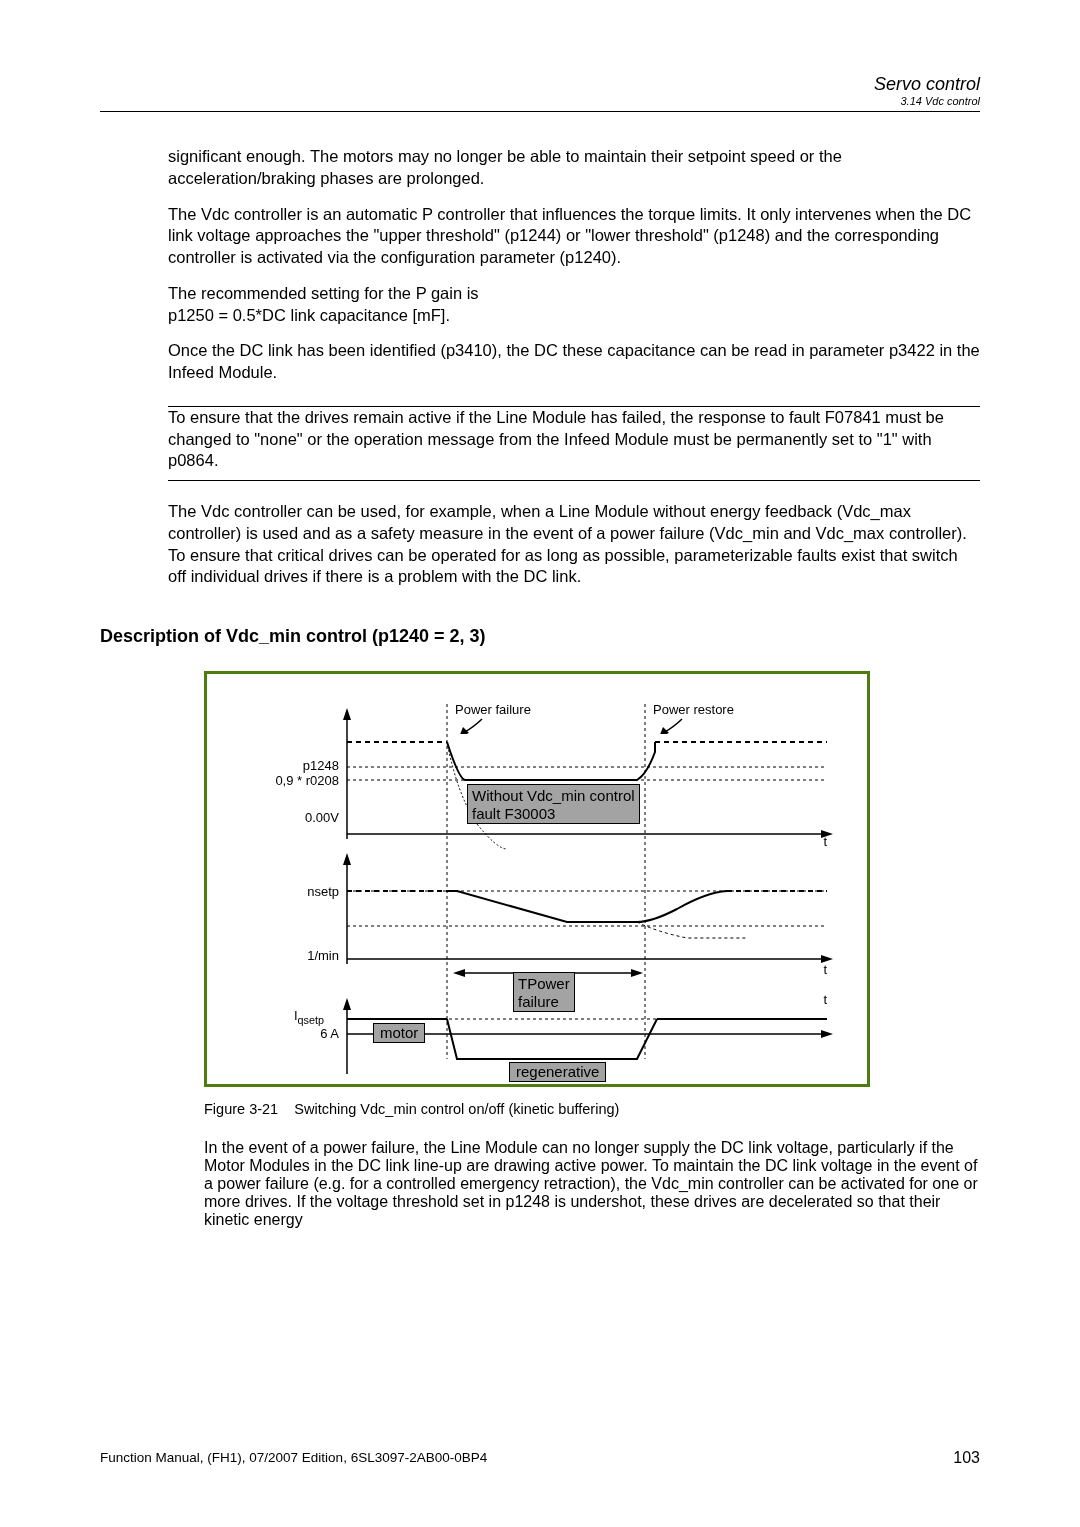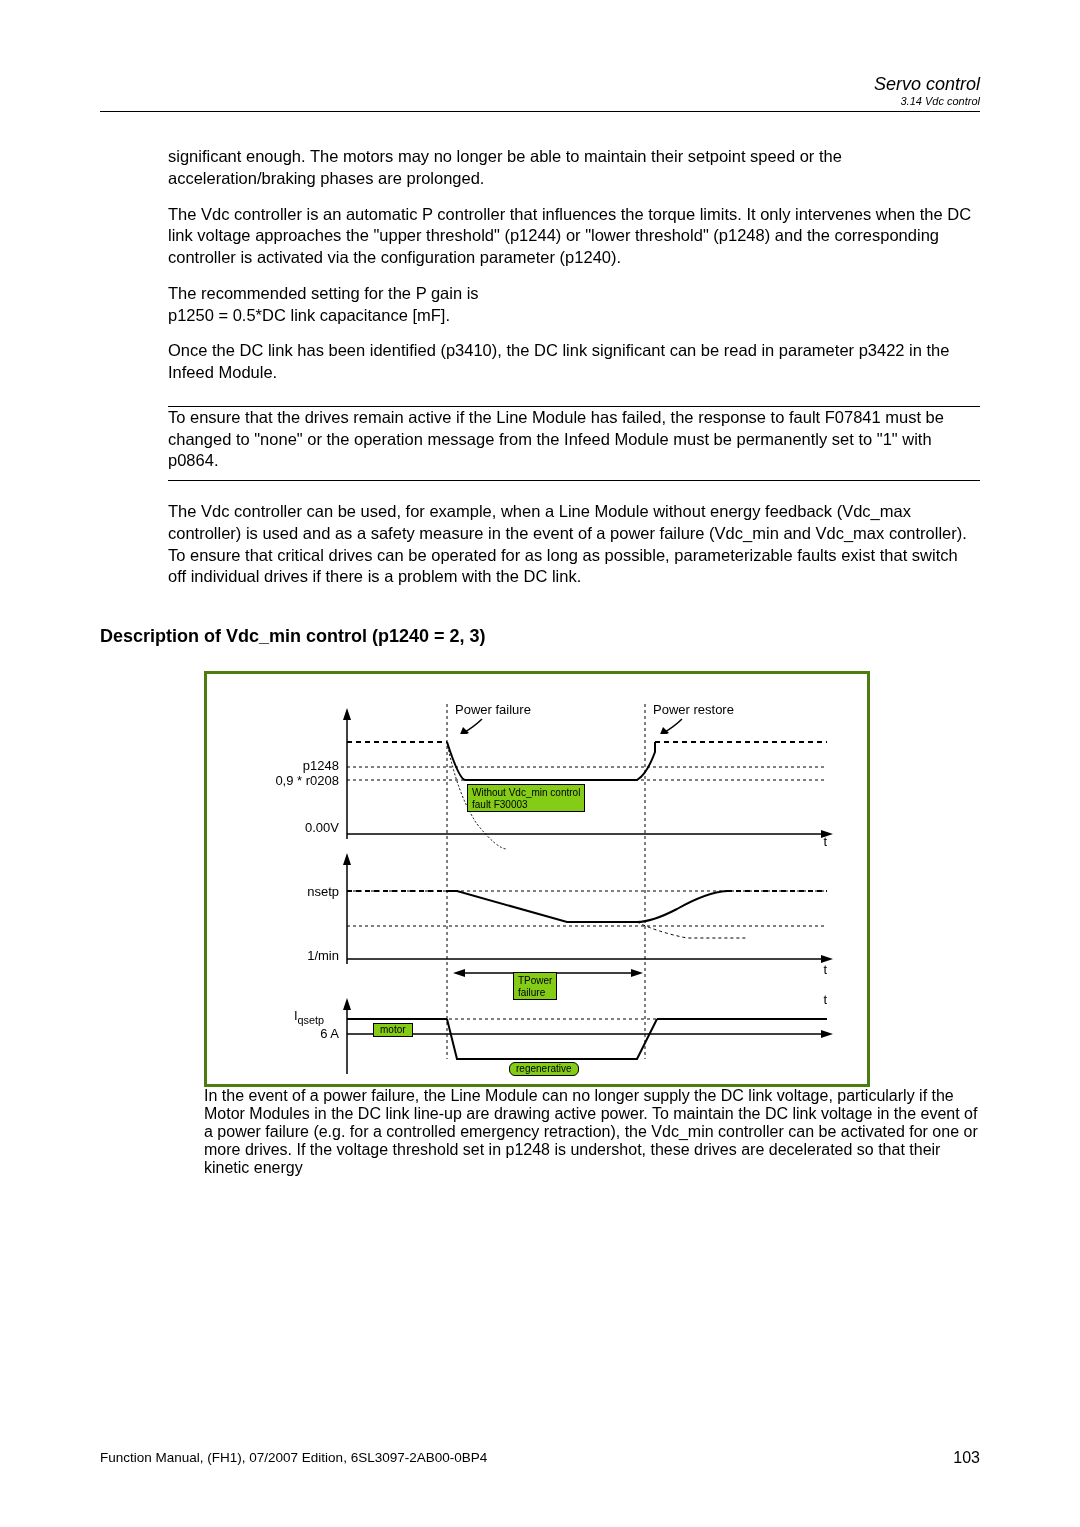--- a/index.html
+++ b/index.html
@@ -74,23 +74,23 @@
     top: 0; left: 0;
   }
   .fig-label {
     position: absolute;
     font-size: 13px;
     font-family: Arial, sans-serif;
     white-space: nowrap;
   }
   .fig-box-bg {
     position: absolute;
-    background: #84cc16;
+    background: #a3a3a3;
     border: 1px solid #000;
-    font-size: 10px;
+    font-size: 15px;
     padding: 2px 4px 1px 4px;
     line-height: 1.15;
   }
   .fig-caption {
     font-size: 14.5px;
     margin: 14px 0 22px 0;
   }
   .footer {
     position: absolute;
     bottom: 60px;
@@ -118,21 +118,21 @@
 
     <div class="para">significant enough. The motors may no longer be able to maintain their setpoint speed or the acceleration/braking phases are prolonged.</div>
 
     <div class="para">The Vdc controller is an automatic P controller that influences the torque limits. It only intervenes when the DC link voltage approaches the "upper threshold" (p1244) or "lower threshold" (p1248) and the corresponding controller is activated via the configuration parameter (p1240).</div>
 
     <div class="para">
       <span>The recommended setting for the P gain is</span><br>
       <span>p1250 = 0.5*DC link capacitance [mF].</span>
     </div>
 
-    <div class="para">Once the DC link has been identified (p3410), the DC link significant can be read in parameter p3422 in the Infeed Module.</div>
+    <div class="para">Once the DC link has been identified (p3410), the DC these capacitance can be read in parameter p3422 in the Infeed Module.</div>
 
     <div class="note-rule-top"></div>
     <div>To ensure that the drives remain active if the Line Module has failed, the response to fault F07841 must be changed to "none" or the operation message from the Infeed Module must be permanently set to "1" with p0864.</div>
     <div class="note-rule-bottom"></div>
 
     <div class="para">The Vdc controller can be used, for example, when a Line Module without energy feedback (Vdc_max controller) is used and as a safety measure in the event of a power failure (Vdc_min and Vdc_max controller). To ensure that critical drives can be operated for as long as possible, parameterizable faults exist that switch off individual drives if there is a problem with the DC link.</div>
 
   </div>
 
   <div class="sect-head">Description of Vdc_min control (p1240 = 2, 3)</div>
@@ -195,21 +195,21 @@
       <div class="fig-label" style="left:446px; top:28px;">Power restore</div>
       <svg style="position:absolute; left:0; top:0;" width="660" height="60">
           <path d="M275,45 Q268,52 255,60" fill="none" stroke="#000" stroke-width="1.5"></path>
           <polygon points="252,63 256,53 262,59" fill="#000"></polygon>
           <path d="M475,45 Q468,52 455,60" fill="none" stroke="#000" stroke-width="1.5"></path>
           <polygon points="452,63 456,53 462,59" fill="#000"></polygon>
         </svg>
 
       <div class="fig-label" style="right:528px; top:84px; text-align:right;">p1248</div>
       <div class="fig-label" style="right:528px; top:99px; text-align:right;">0,9 * r0208</div>
-      <div class="fig-label" style="right:528px; top:146px; ">0.00V</div>
+      <div class="fig-label" style="right:528px; top:136px; ">0.00V</div>
       <div class="fig-label" style="right:40px; top:160px;">t</div>
 
       <div class="fig-box-bg" style="left:260px; top:110px;">
         <span>Without Vdc_min control</span><br>
         <span>fault F30003</span>
       </div>
 
       <div class="fig-label" style="right:528px; top:210px; text-align:right;">nsetp</div>
       <div class="fig-label" style="right:528px; top:274px; text-align:right;">1/min</div>
       <div class="fig-label" style="right:40px; top:288px;">t</div>
@@ -219,24 +219,27 @@
         <span>failure</span>
       </div>
       <div class="fig-label" style="right:40px; top:318px;">t</div>
 
       <div class="fig-label" style="right:543px; top:334px;">
         <span>I</span><sub>qsetp</sub>
       </div>
       <div class="fig-label" style="right:528px; top:352px; text-align:right;">6 A</div>
 
       <div class="fig-box-bg" style="left:166px; top:349px; padding:0 6px;">motor</div>
-      <div class="fig-box-bg" style="left:302px; top:388px; padding:0 6px;border-radius:6px;">regenerative</div>
-
-    </div>
-
+      <div class="fig-box-bg" style="left:302px; top:388px; padding:0 6px;">regenerative</div>
+
+    </div>
+
+    <div class="fig-caption">
+      <span>Figure 3-21</span>&nbsp;&nbsp;&nbsp;&nbsp;<span>Switching Vdc_min control on/off (kinetic buffering)</span>
+    </div>
 
     <div class="para" style="margin-bottom:0;">In the event of a power failure, the Line Module can no longer supply the DC link voltage, particularly if the Motor Modules in the DC link line-up are drawing active power. To maintain the DC link voltage in the event of a power failure (e.g. for a controlled emergency retraction), the Vdc_min controller can be activated for one or more drives. If the voltage threshold set in p1248 is undershot, these drives are decelerated so that their kinetic energy</div>
 
   </div>
 
   <div class="footer">
     <div class="footer-left">
       <div>Function Manual, (FH1), 07/2007 Edition, 6SL3097-2AB00-0BP4</div>
     </div>
     <div class="footer-right">103</div>

